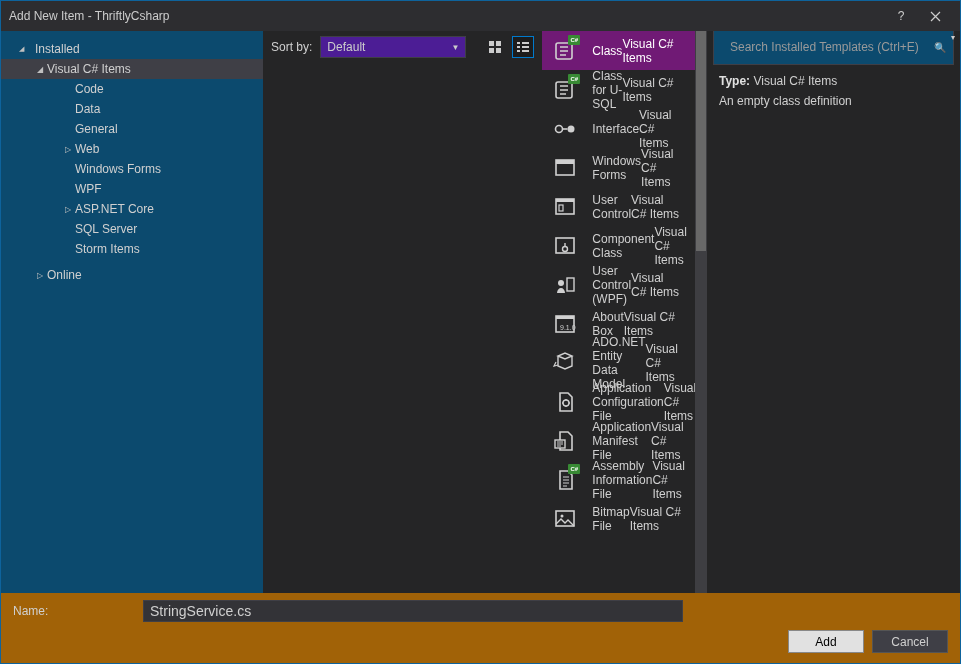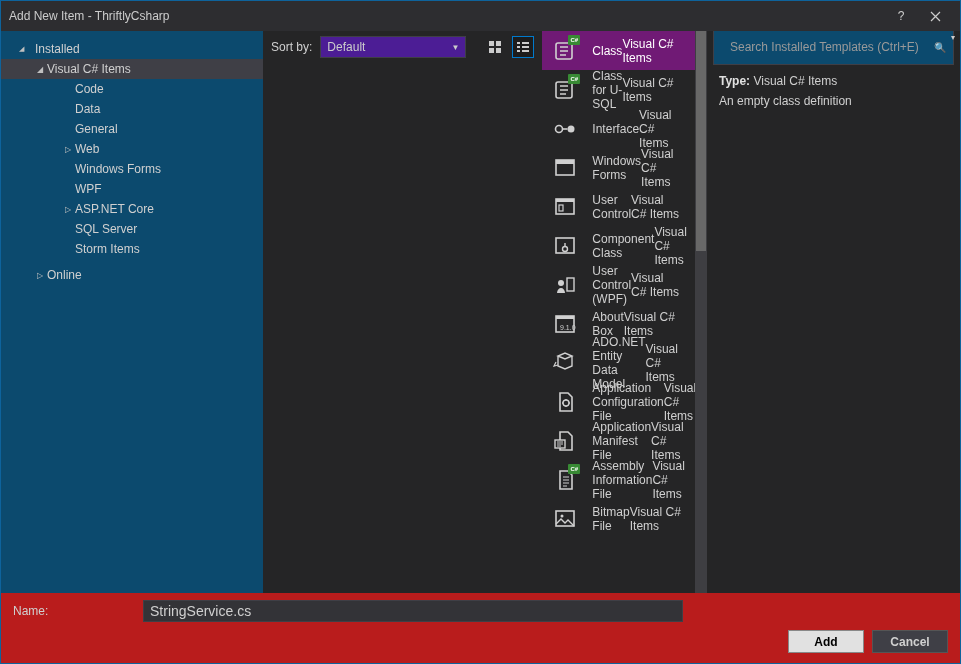--- a/index.html
+++ b/index.html
@@ -32,26 +32,26 @@
   .list-row .name { flex: 1; }
   .list-row .cat { font-size: 12px; }
   .scrollbar { position:absolute; right:0; top:0; width:12px; bottom:0; background:#3e3e42;}
   .scrollthumb { position:absolute; left:1px; right:1px; top:0; height:220px; background:#686868;}
   .right { width: 253px; background: #252526; display:flex; flex-direction:column;}
   .searchbar { height: 32px; display:flex; align-items:center; padding: 4px 6px;}
   .searchbox { flex:1; height:36px; background:#0c4a6e; border:1px solid #3f3f46; display:flex; align-items:center; padding:0 16px; color:#999; font-size:12px; position:relative;}
   .searchbox .mag { position:absolute; right:6px; font-size:10px; color:#ccc;}
   .details { padding: 8px 12px; color:#d0d0d0; font-size:12px; line-height:1.7;}
   .details .lbl { font-weight:bold; color:#e0e0e0;}
-  .bottom { height: 70px; background:#b91c1c; display:flex; flex-direction:column; padding: 6px 12px 10px 12px;}
+  .bottom { height: 70px; background:#a16207; display:flex; flex-direction:column; padding: 6px 12px 10px 12px;}
   .namerow { display:flex; align-items:center; height:24px; }
   .namerow .nlabel { width:130px; color:#d0d0d0; font-size:12px;}
   .namerow .ninput { flex:1; max-width:540px; height:22px; background:#333337; border:1px solid #3f3f46; color:#d0d0d0; font-size:14px; padding:0 6px;}
   .btnrow { flex:1; display:flex; align-items:flex-end; justify-content:flex-end; gap:8px;}
-  .dlgbtn { width:76px; height:23px; background:#3f3f46; border:1px solid #555; color:#d0d0d0; font-size:12px; display:flex; align-items:center; justify-content:center;font-weight:bold;}
+  .dlgbtn { width:76px; height:23px; background:#3f3f46; border:1px solid #555; color:#d0d0d0; font-size:12px; display:flex; align-items:center; justify-content:center;}
   .dlgbtn.primary { background:#e1e1e1; color:#000; border:1px solid #888;}
   svg { display:block;}
   .csharp-badge { position:absolute; top:-2px; right:-2px; width:12px; height:10px; background:#388a34; border-radius:1px; display:flex; align-items:center; justify-content:center;}
   .csharp-badge::after { content:"C#"; font-size:6px; color:#fff; font-weight:bold; line-height:1;}
 </style>
 </head>
 <body>
 
 <div class="window">
   <div class="titlebar">

